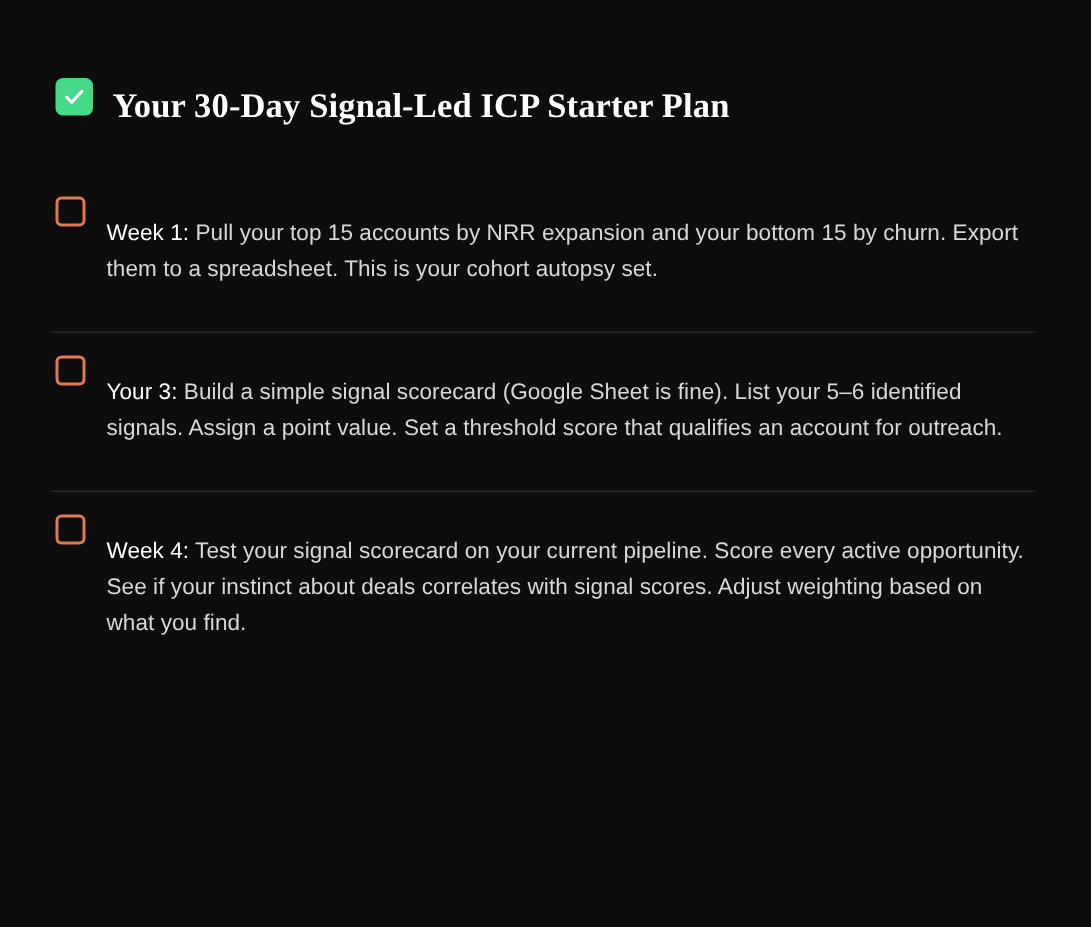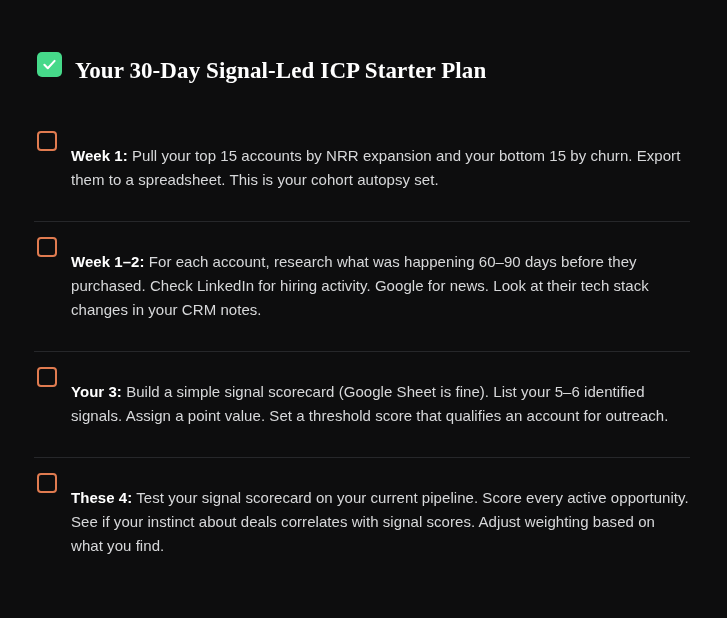--- a/index.html
+++ b/index.html
@@ -88,21 +88,21 @@
 
   .item-text {
     font-size: 15px;
     line-height: 24px;
     color: #d7d8da;
     letter-spacing: 0.05px;
     max-width: 625px;
   }
 
   .item-label {
-    font-weight: bold;
+    font-weight: normal;
     color: #ffffff;
   }
 </style>
 </head>
 <body>
 
 <div class="checklist-card">
 
   <div class="checklist-header">
     <span class="header-check-icon">
@@ -113,30 +113,26 @@
     <h1 class="checklist-title">Your 30-Day Signal-Led ICP Starter Plan</h1>
   </div>
 
   <ul class="checklist-items">
 
     <li class="checklist-item">
       <span class="item-checkbox"></span>
       <p class="item-text"><span class="item-label">Week 1:</span><span> Pull your top 15 accounts by NRR expansion and your bottom 15 by churn. Export them to a spreadsheet. This is your cohort autopsy set.</span></p>
     </li>
 
-    <li class="checklist-item">
-      <span class="item-checkbox"></span>
-      <p class="item-text"><span class="item-label">Week 1–2:</span><span> For each account, research what was happening 60–90 days before they purchased. Check LinkedIn for hiring activity. Google for news. Look at their tech stack changes in your CRM notes.</span></p>
-    </li>
 
 
     <li class="checklist-item">
       <span class="item-checkbox"></span>
       <p class="item-text"><span class="item-label">Your 3:</span><span> Build a simple signal scorecard (Google Sheet is fine). List your 5–6 identified signals. Assign a point value. Set a threshold score that qualifies an account for outreach.</span></p>
     </li>
 
     <li class="checklist-item">
       <span class="item-checkbox"></span>
-      <p class="item-text"><span class="item-label">These 4:</span><span> Test your signal scorecard on your current pipeline. Score every active opportunity. See if your instinct about deals correlates with signal scores. Adjust weighting based on what you find.</span></p>
+      <p class="item-text"><span class="item-label">Week 4:</span><span> Test your signal scorecard on your current pipeline. Score every active opportunity. See if your instinct about deals correlates with signal scores. Adjust weighting based on what you find.</span></p>
     </li>
 
   </ul>
 </div>
 
 </body></html>

